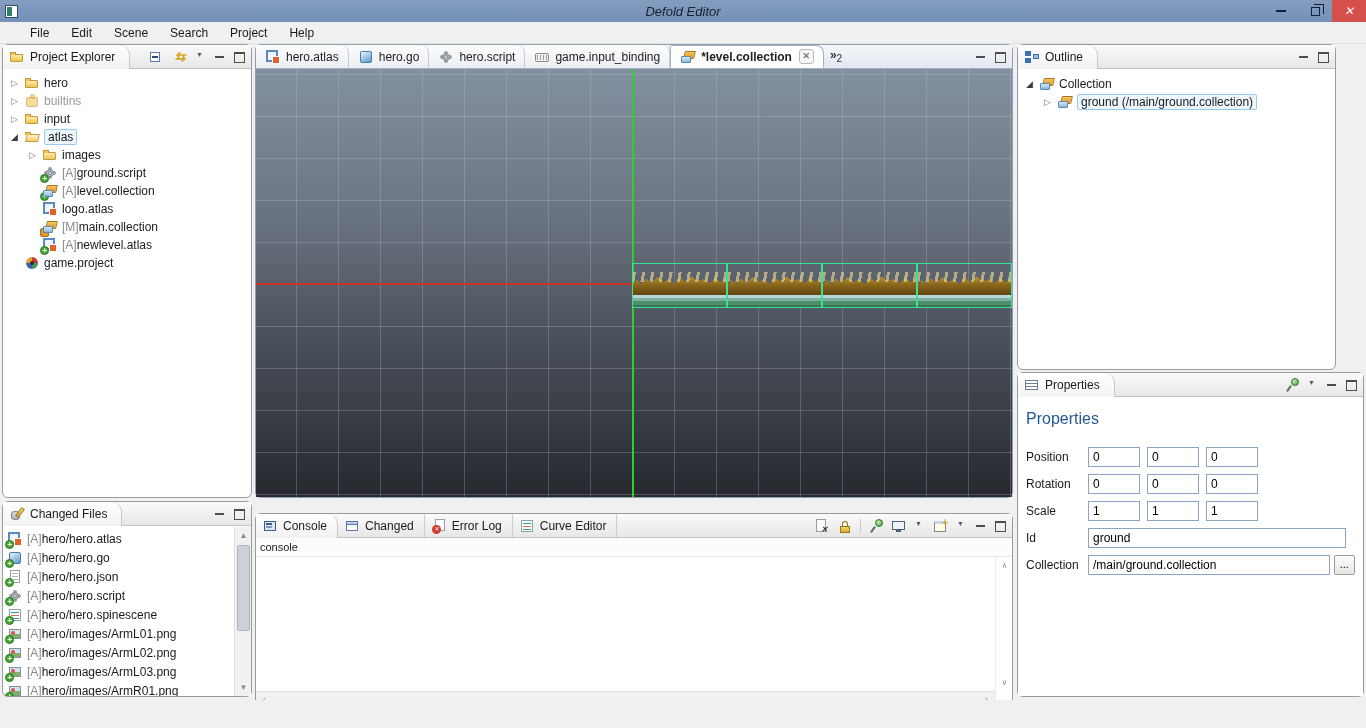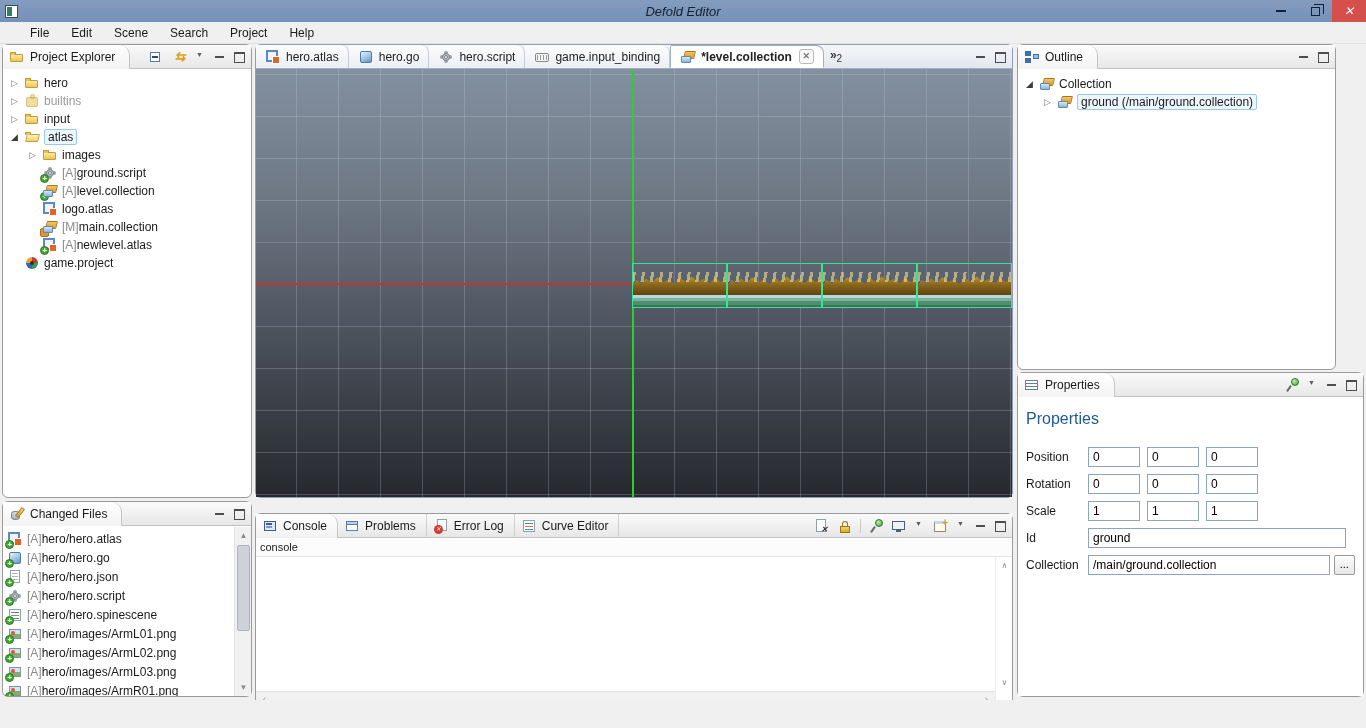--- a/index.html
+++ b/index.html
@@ -436,21 +436,21 @@
 </div>
 
 <div class="panel" id="console-panel">
   <div class="phead">
     <div class="ctab active">
         <i class="ic ic-console-g"></i>
         <span>Console</span>
       </div>
     <div class="ctab">
         <i class="ic ic-problems"></i>
-        <span>Problems</span>
+        <span>Changed</span>
       </div>
     <div class="ctab">
         <i class="ic ic-errorlog"></i>
         <span>Error Log</span>
       </div>
     <div class="ctab">
         <i class="ic ic-wave"></i>
         <span>Curve Editor</span>
       </div>
     <div class="hbtns">

